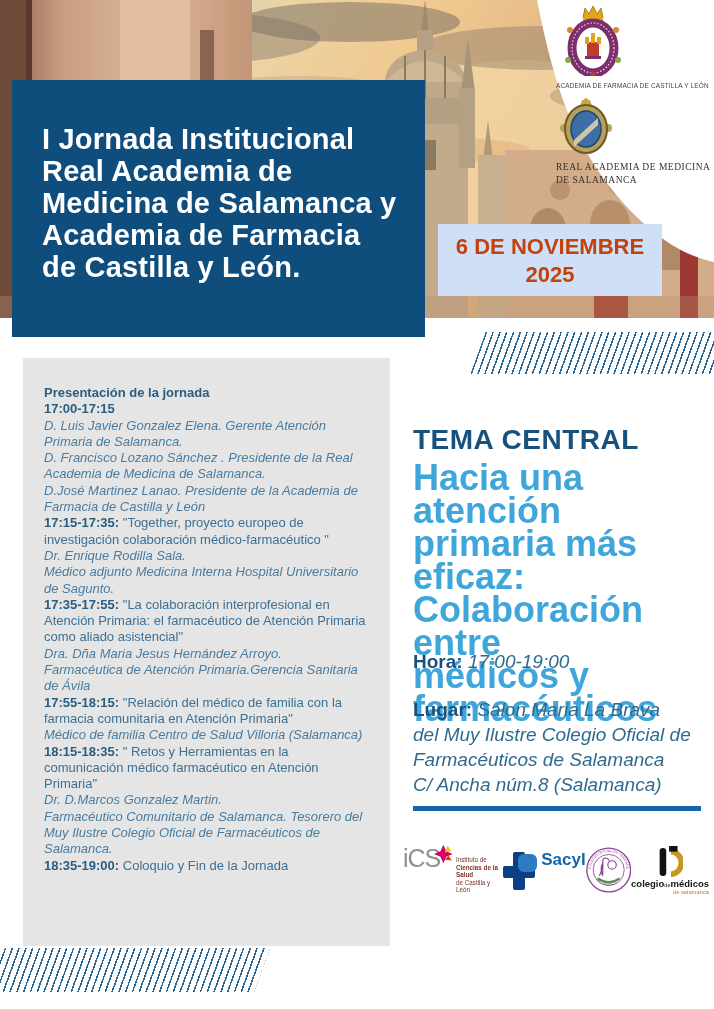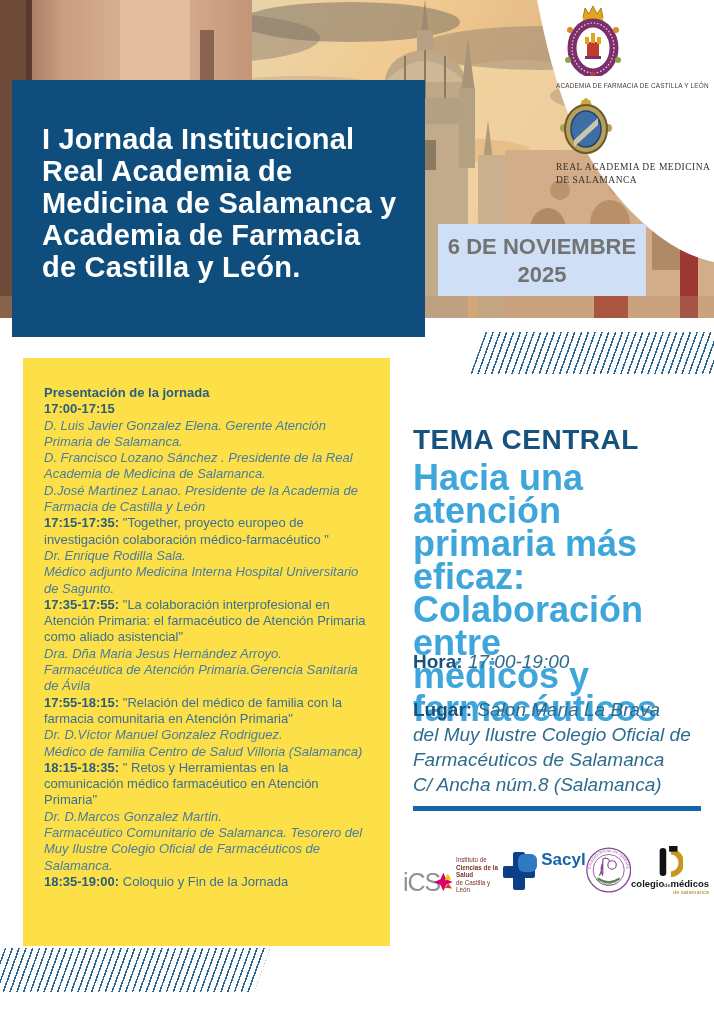--- a/index.html
+++ b/index.html
@@ -24,36 +24,36 @@
   
   .title-box {
     position:absolute; left:12px; top:80px; width:413px; height:257px;
     background:#0f4e7c; color:#ffffff; padding:43px 8px 0 30px;
   }
   .title-box .lines {
     font-size:29px; font-weight:700; line-height:32px; letter-spacing:.2px; white-space:pre-line;
   }
   
   .date-box {
-    position:absolute; left:438px; top:224px; width:208px; height:72px;
-    background:#cfe0f6; color:#737373; text-align:center; padding-top:9px;
+    position:absolute; left:438px; top:224px; width:224px; height:72px;
+    background:#cfe0f6; color:#c2410c; text-align:center; padding-top:9px;
   }
   .date-box div { font-size:22px; font-weight:700; line-height:28px; }
   
   .stripes {
     position:absolute;
     background:repeating-linear-gradient(90deg, #2a6694 0 1.6px, transparent 1.6px 6.8px);
     transform:skewX(-20deg);
   }
   .stripes-top    { left:478px; top:332px; width:260px; height:42px; }
   .stripes-bottom { left:-10px; top:948px; width:272px; height:44px; }
   
   .program-box {
     position:absolute; left:23px; top:358px; width:367px; height:588px;
-    background:#fde047; padding:27px 20px 0 21px; overflow:hidden;
+    background:#e5e5e5; padding:27px 20px 0 21px; overflow:hidden;
   }
   .program-box p { font-size:13px; line-height:16.3px; color:#3c7094; }
   .program-box .lead { font-weight:700; color:#2b5d80; }
   .style-italic .rest { font-style:italic; color:#4a7ca0; }
   .style-entry  .rest { color:#3c7094; }
   
   .tema-label {
     position:absolute; left:413px; top:396px; font-size:28px; font-weight:700;
     color:#17517e; letter-spacing:.5px;margin-top:28px;
   }
@@ -65,21 +65,21 @@
   .lugar-line { position:absolute; left:413px; top:697px; font-size:19px; line-height:25px; }
   .lbl { font-weight:700; color:#17517e; }
   .val { font-style:italic; color:#2e6b8e; }
   .lugar-rest { font-style:italic; color:#2e6b8e; white-space:pre-line; }
   .divider { position:absolute; left:413px; top:806px; width:288px; height:5px; background:#1565a8; }
   
   .logo-row {
     position:absolute; left:403px; top:832px; width:306px; height:76px;
     display:flex; align-items:center; justify-content:space-between;
   }
-  .ics { display:flex; align-items:flex-end; }
+  .ics { display:flex; align-items:flex-start; }
   .ics-letters { font-size:25px; font-weight:400; color:#8f9093; line-height:24px; letter-spacing:-1px; }
   .ics-star { margin-left:-6px; margin-top:-4px; }
   .ics-text { margin-left:3px; margin-top:10px; font-size:6.3px; color:#7c3328; line-height:7.5px; }
   .ics-text .b { font-weight:700; }
   .sacyl { display:flex; }
   .sacyl-word { font-size:17px; font-weight:700; color:#1464ac; margin-left:4px; }
   .med { display:flex; flex-direction:column; align-items:center; }
   .med-line { font-size:9.5px; font-weight:700; color:#161616; white-space:nowrap; }
   .med-line .de { font-size:5.5px; font-weight:400; }
   .med-sub { font-size:5.8px; color:#b5871c; text-align:right; width:100%; }
@@ -224,21 +224,20 @@
         <p class="style-italic"><span class="lead"></span><span class="rest">Médico adjunto Medicina Interna Hospital Universitario de Sagunto.</span></p>
 
         <p class="style-entry"><span class="lead">17:35-17:55:</span><span class="rest"> "La colaboración interprofesional en Atención Primaria: el farmacéutico de Atención Primaria como aliado asistencial"</span></p>
 
         <p class="style-italic"><span class="lead"></span><span class="rest">Dra. Dña Maria Jesus Hernández Arroyo.</span></p>
 
         <p class="style-italic"><span class="lead"></span><span class="rest">Farmacéutica de Atención Primaria.Gerencia Sanitaria de Ávila</span></p>
 
         <p class="style-entry"><span class="lead">17:55-18:15:</span><span class="rest"> "Relación del médico de familia con la farmacia comunitaria en Atención Primaria"</span></p>
 
-        <p class="style-italic"><span class="lead"></span><span class="rest">Dr. D.Víctor Manuel Gonzalez Rodriguez.</span></p>
 
         <p class="style-italic"><span class="lead"></span><span class="rest">Médico de familia Centro de Salud Villoria (Salamanca)</span></p>
 
         <p class="style-entry"><span class="lead">18:15-18:35:</span><span class="rest"> " Retos y Herramientas en la comunicación médico farmacéutico en Atención Primaria"</span></p>
 
         <p class="style-italic"><span class="lead"></span><span class="rest">Dr. D.Marcos Gonzalez Martin.</span></p>
 
         <p class="style-italic"><span class="lead"></span><span class="rest">Farmacéutico Comunitario de Salamanca. Tesorero del Muy Ilustre Colegio Oficial de Farmacéuticos de Salamanca.</span></p>
 
         <p class="style-entry"><span class="lead">18:35-19:00:</span><span class="rest"> Coloquio y Fin de la Jornada</span></p>

